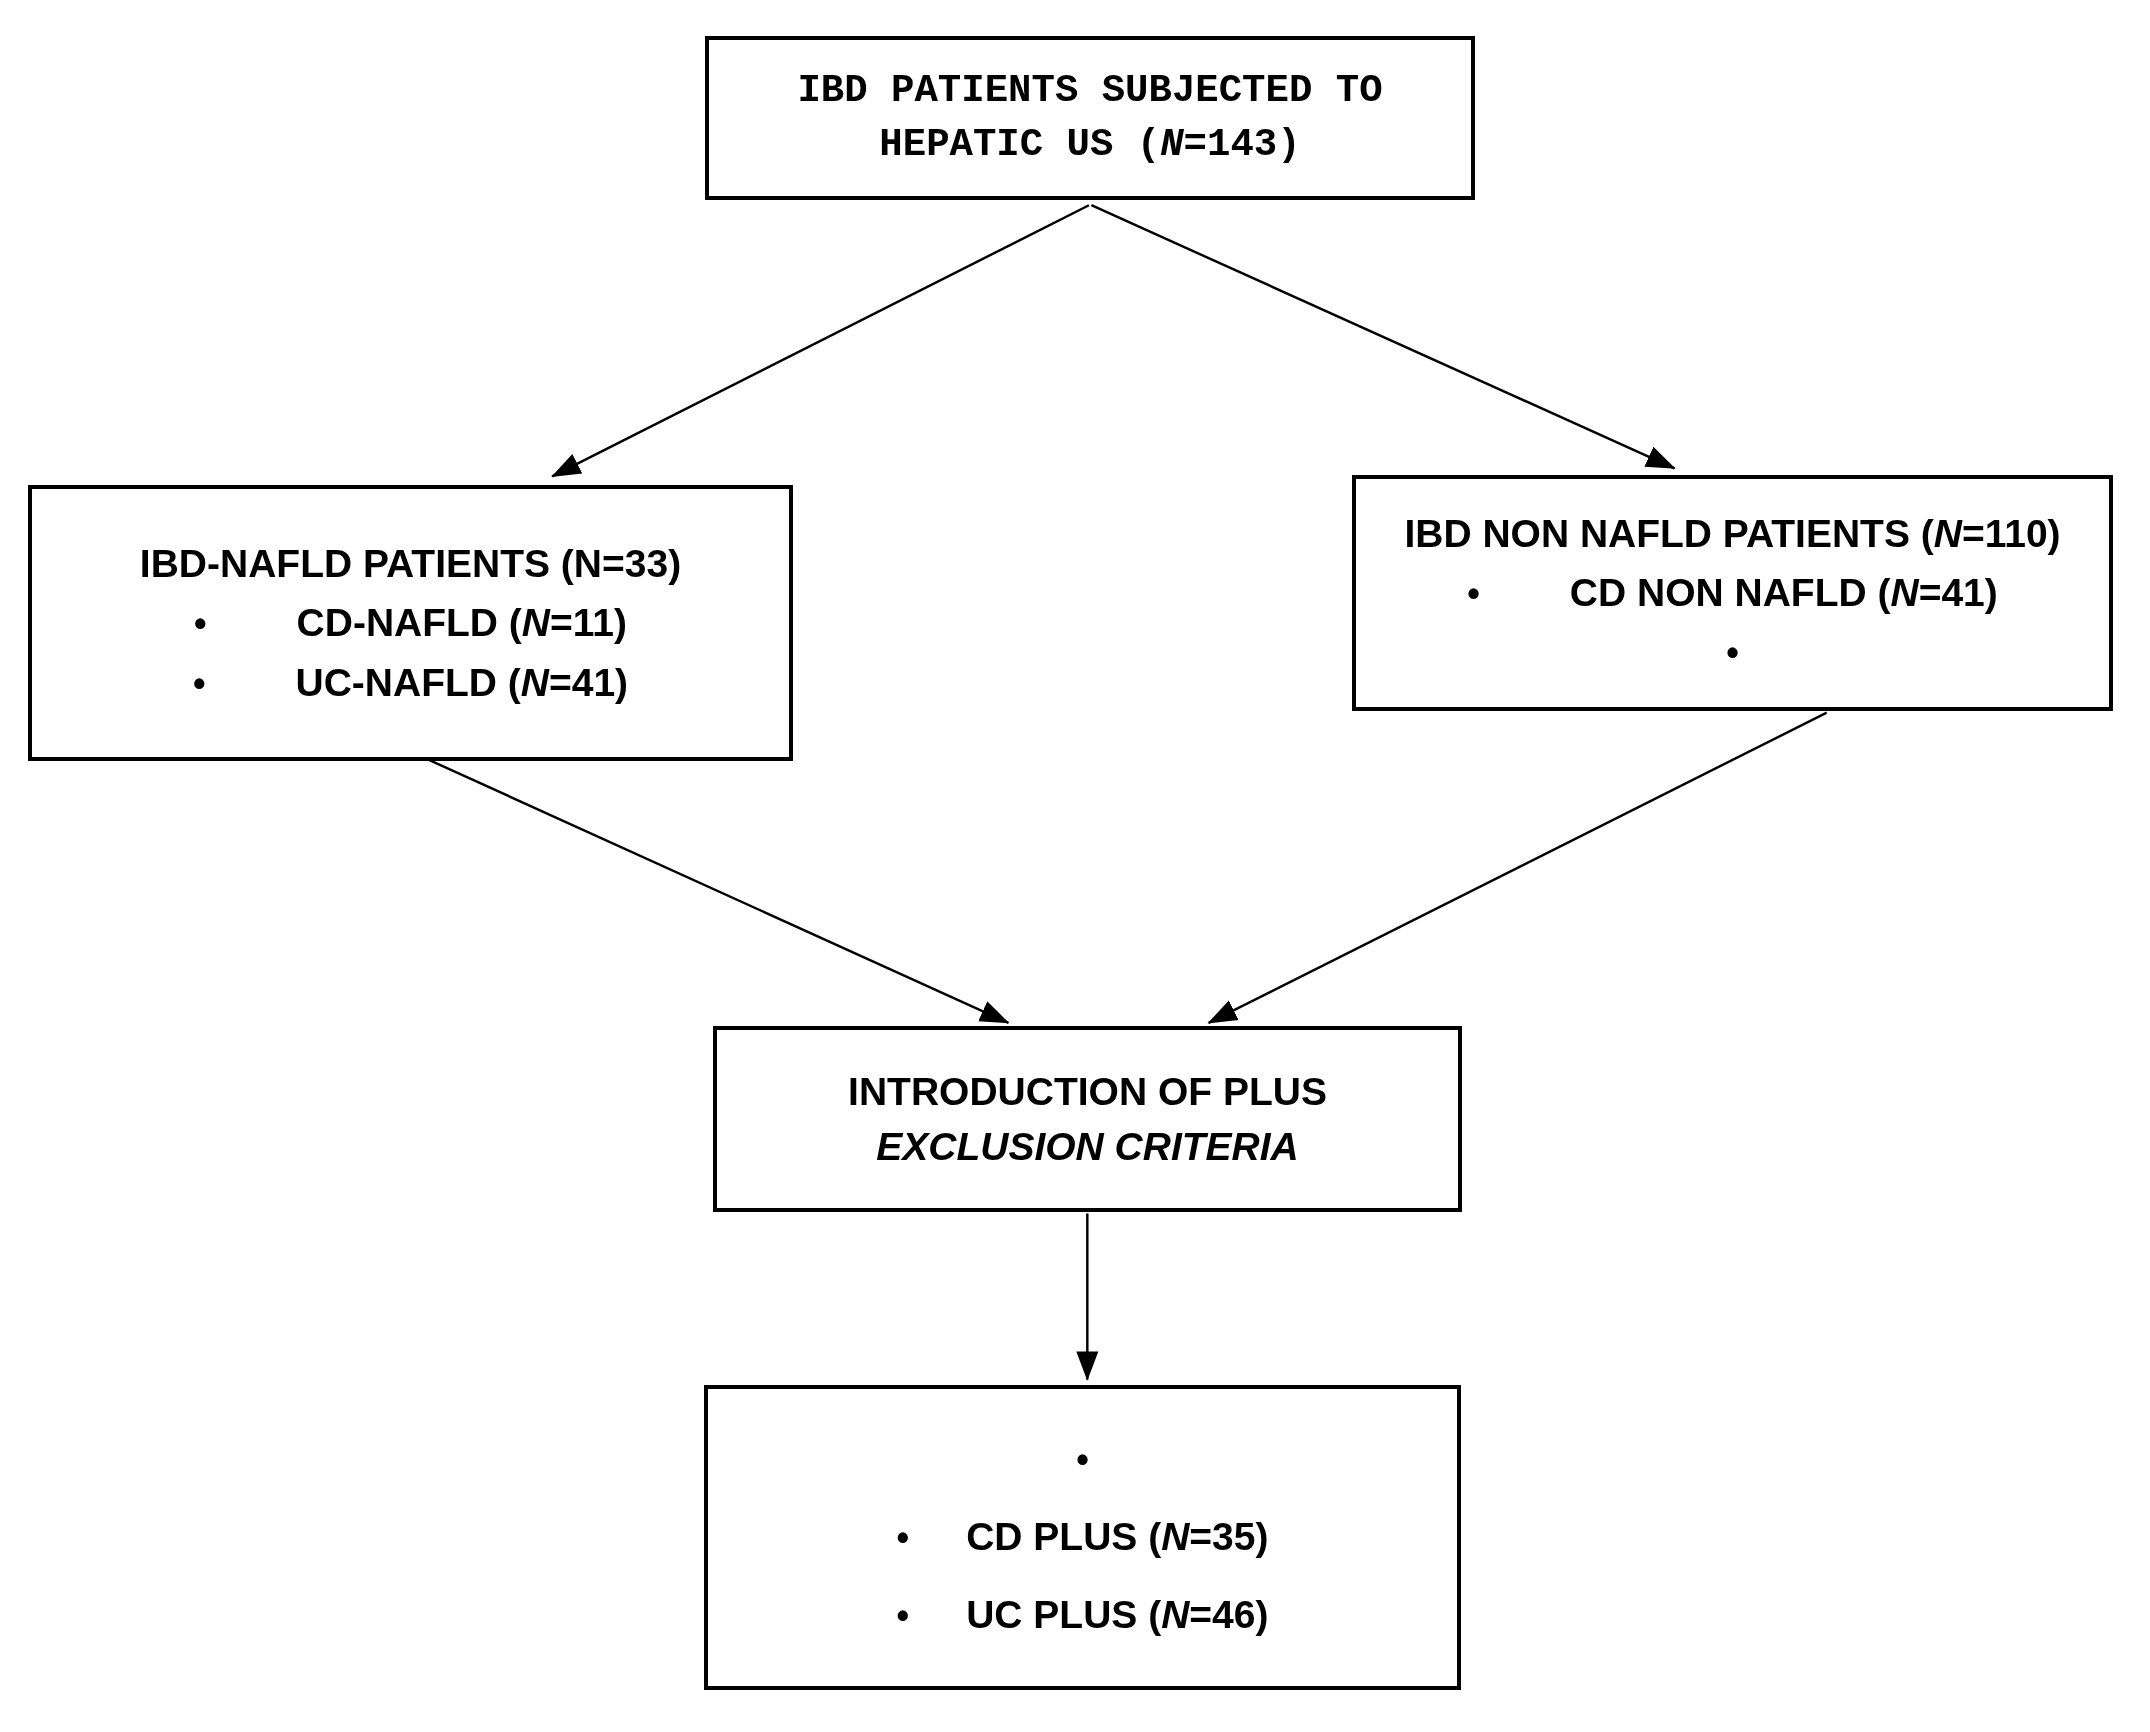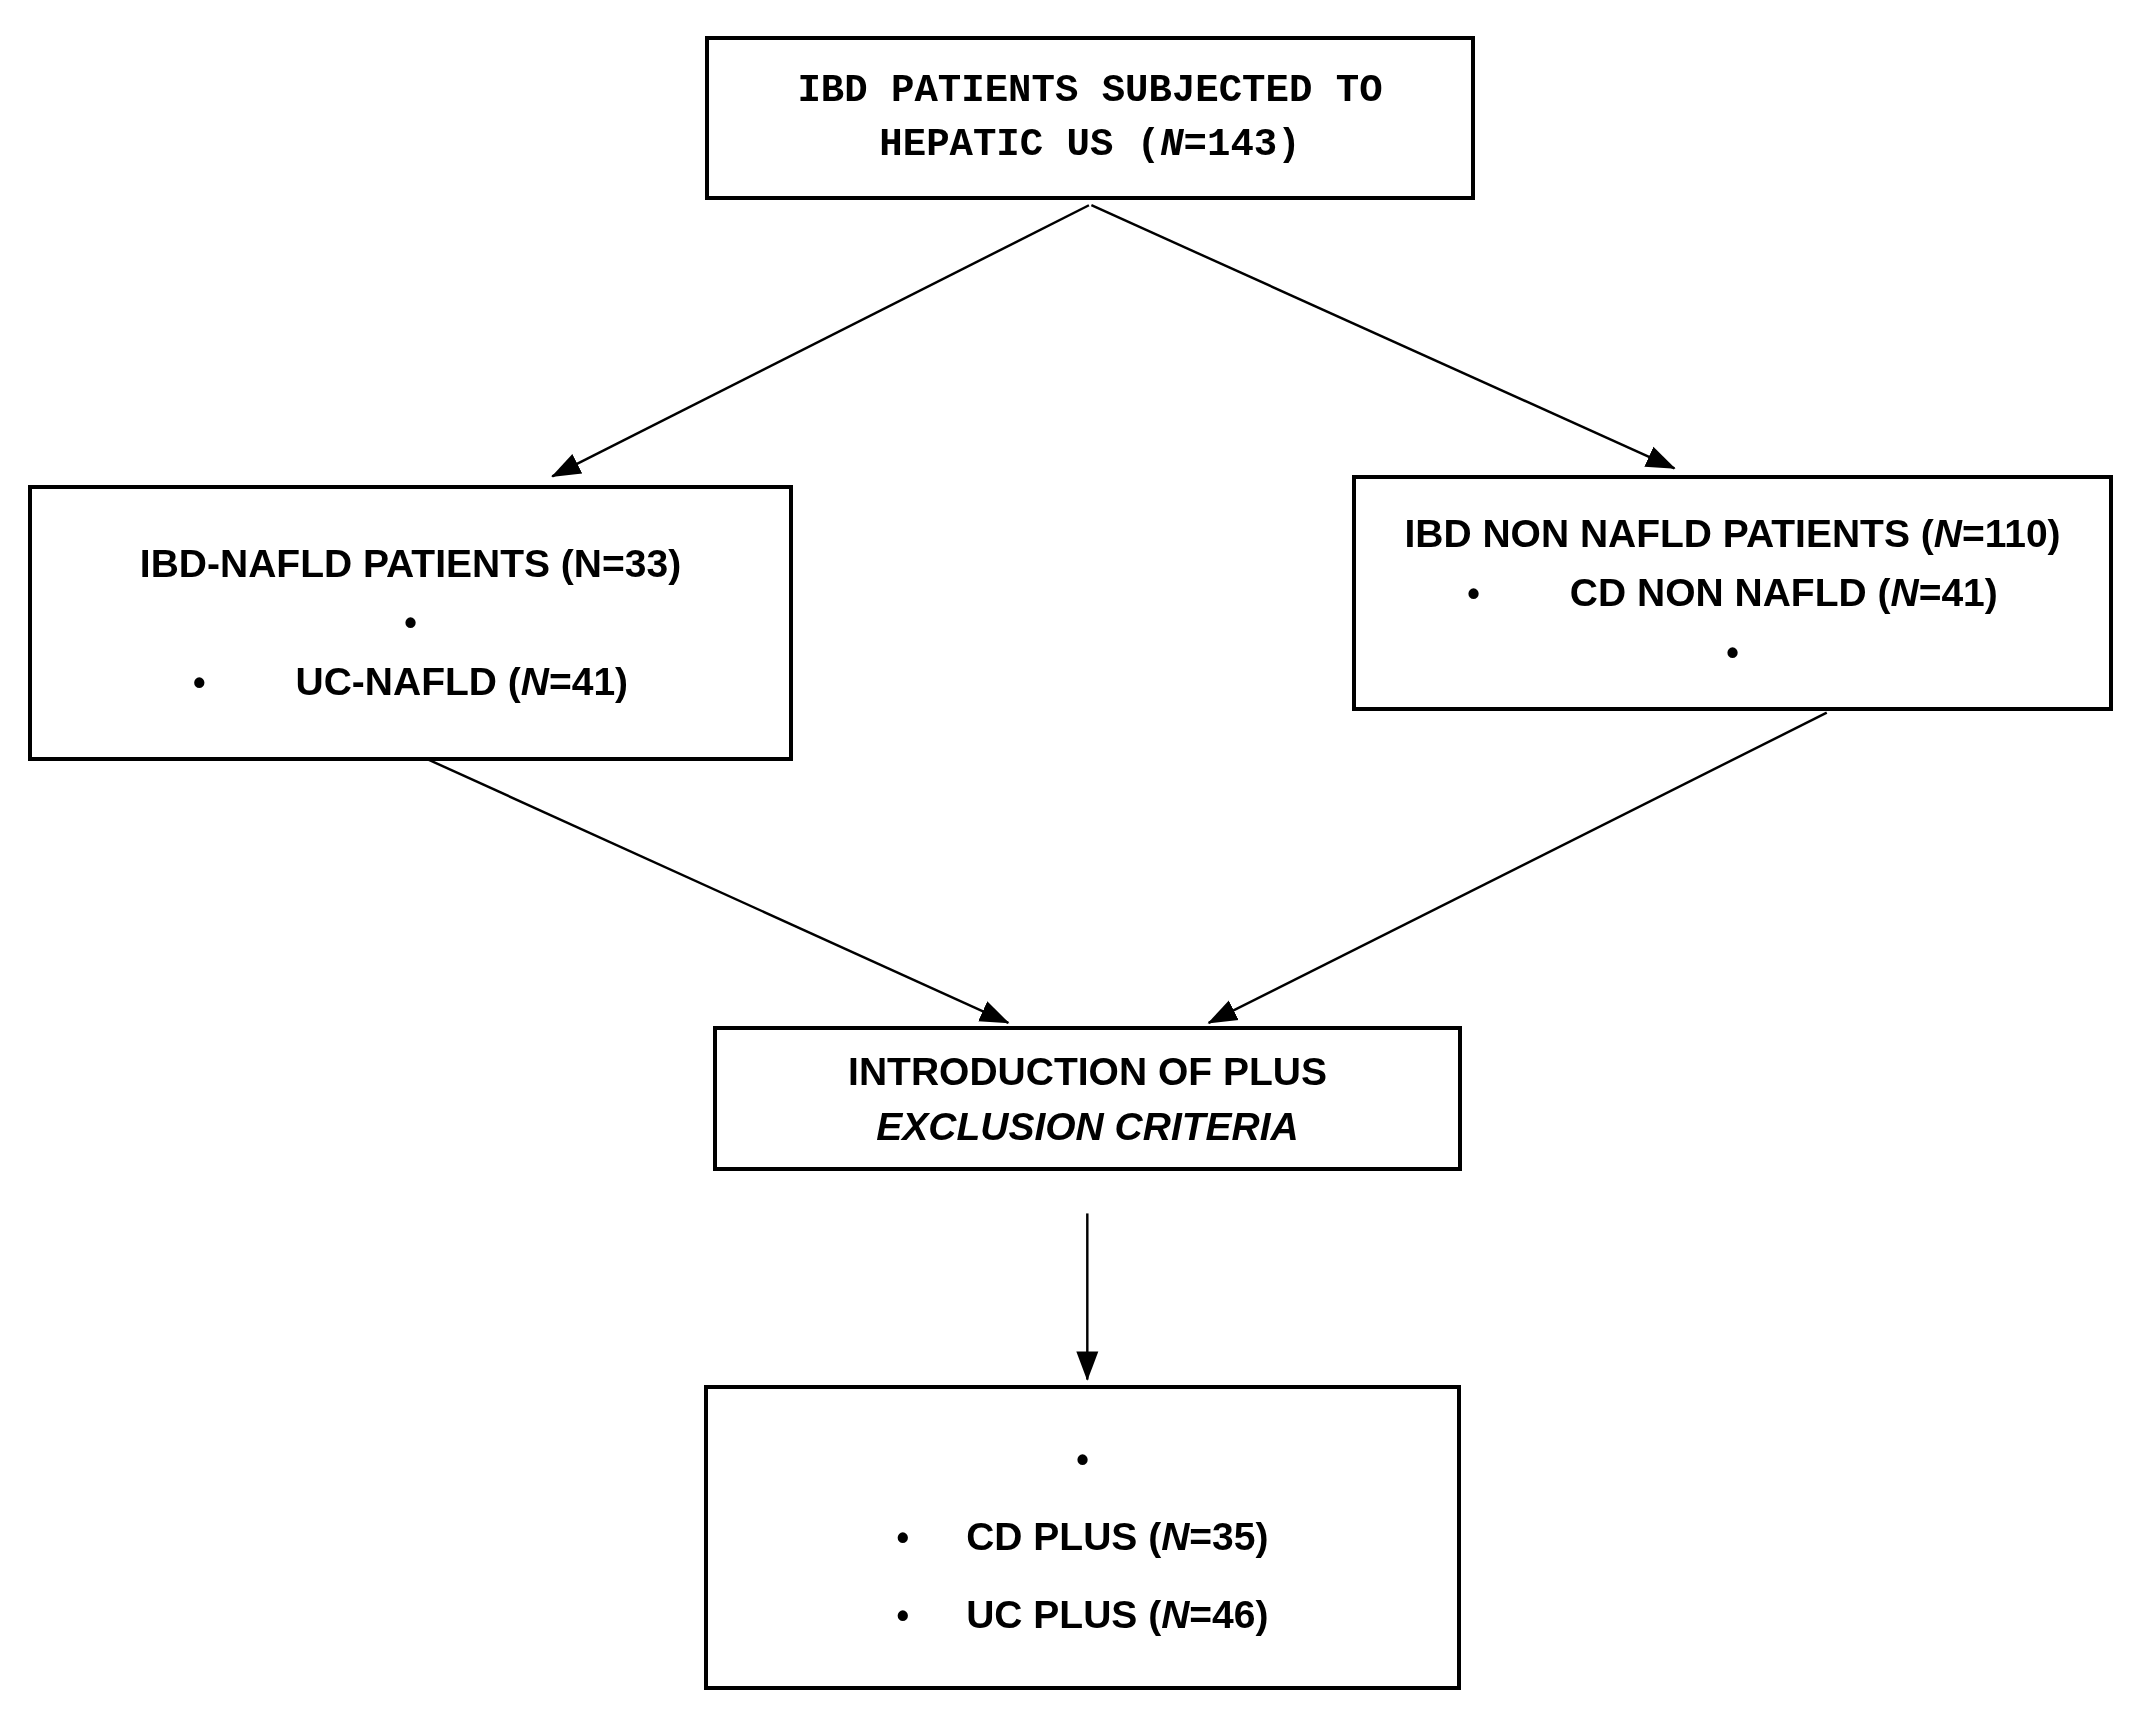--- a/index.html
+++ b/index.html
@@ -35,21 +35,21 @@
   .midline { line-height: 55px; white-space: nowrap; }
   .botline { line-height: 77px; white-space: nowrap; }
   .bullet-row { display: flex; align-items: baseline; }
   .gap-wide { gap: 90px; }
   .gap-narrow { gap: 57px; }
   .bullet-char { font-size: 36px; }
   .it { font-style: italic; }
   #box-root   { left: 705px;  top: 36px;   width: 770px; height: 164px; }
   #box-nafld  { left: 28px;   top: 485px;  width: 765px; height: 276px; }
   #box-nonnafld { left: 1352px; top: 475px; width: 761px; height: 236px; }
-  #box-exclusion { left: 713px; top: 1026px; width: 749px; height: 145px; }
+  #box-exclusion { left: 713px; top: 1026px; width: 749px; height: 186px; }
   #box-plus   { left: 704px;  top: 1385px; width: 757px; height: 305px; }
 </style>
 </head>
 <body>
 
 <div id="canvas">
 
   <svg id="arrows" viewBox="0 0 2641 2128" xmlns="http://www.w3.org/2000/svg">
     <defs>
       <marker id="ah" markerWidth="13" markerHeight="11" refX="11.5" refY="5" orient="auto" markerUnits="strokeWidth">
@@ -65,20 +65,21 @@
 
   <div class="box" id="box-root">
     <div class="bline">IBD PATIENTS SUBJECTED TO</div>
     <div class="bline"><span>HEPATIC US (</span><span class="it">N</span><span>=143)</span></div>
   </div>
 
   <div class="box" id="box-nafld">
     <div class="sideline">IBD-NAFLD PATIENTS (N=33)</div>
     <div class="sideline bullet-row gap-wide">
       <span class="bullet-char">•</span>
+      <span><span>CD-NAFLD (</span><span class="it">N</span><span>=11)</span></span>
     </div>
     <div class="sideline bullet-row gap-wide">
       <span class="bullet-char">•</span>
       <span><span>UC-NAFLD (</span><span class="it">N</span><span>=41)</span></span>
     </div>
   </div>
 
   <div class="box" id="box-nonnafld">
     <div class="sideline"><span>IBD NON NAFLD PATIENTS (</span><span class="it">N</span><span>=110)</span></div>
     <div class="sideline bullet-row gap-wide">

